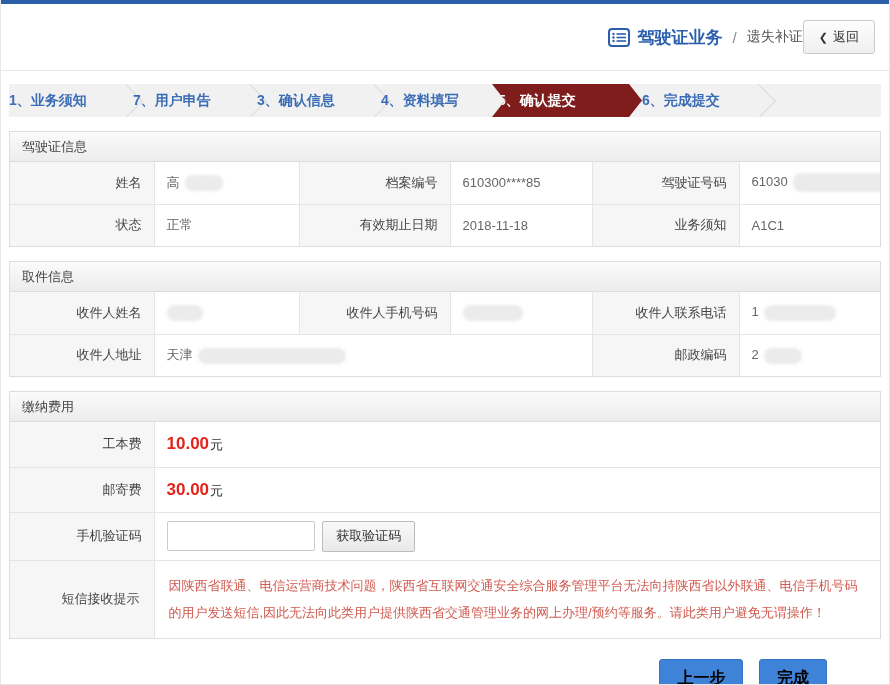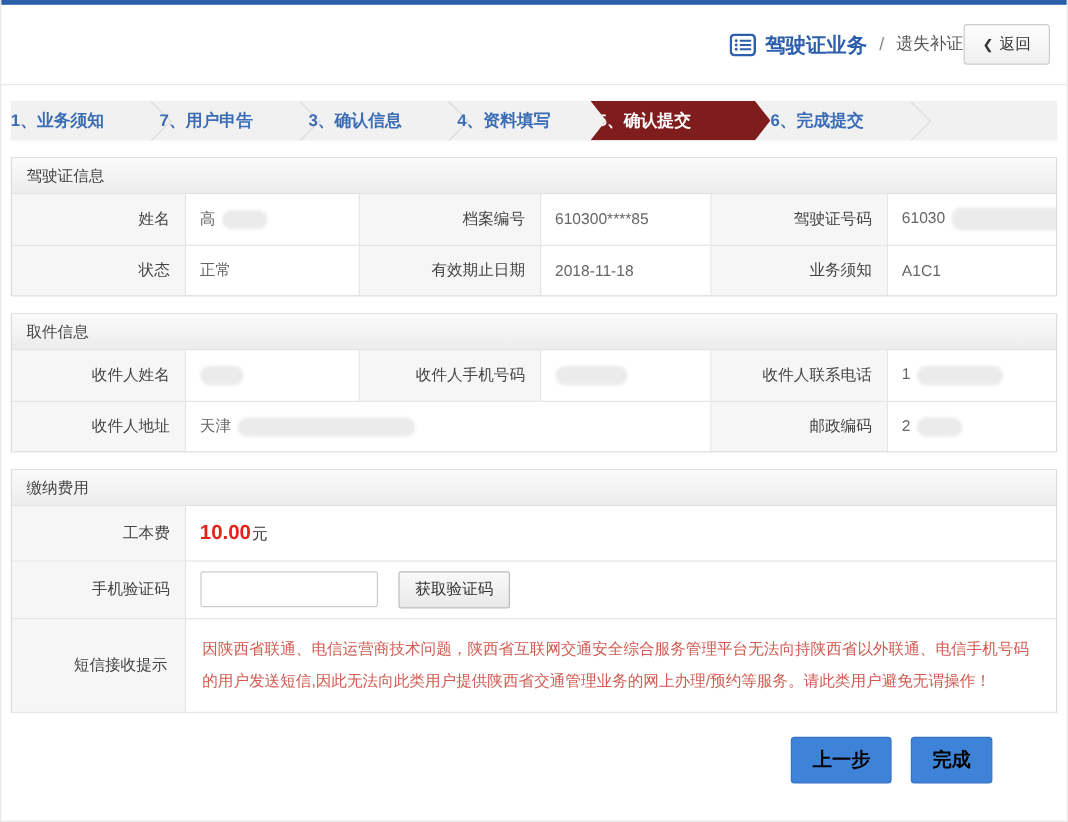--- a/index.html
+++ b/index.html
@@ -59,21 +59,21 @@
   .r-phone  { width:72px; }
   .r-addr   { width:148px; }
   .r-post   { width:38px; }
 
   
   .pay td { height:45px; }
   .fee-amount { color:#e2231a; font-size:17px; font-weight:bold; }
   .fee-unit { color:#333; font-size:13px; margin-left:1px; }
   .sms-input { width:148px; height:30px; border:1px solid #ccc; border-radius:2px;
                padding:0 6px; font-size:13px; font-family:inherit; vertical-align:middle; }
-  .code-btn { height:31px; padding:0 13px; margin-left:14px; font-size:13px; color:#333;
+  .code-btn { height:31px; padding:0 13px; margin-left:4px; font-size:13px; color:#333;
               border:1px solid #bbb; border-radius:2px; background:linear-gradient(#f9f9f9,#e9e9e9);
               cursor:pointer; vertical-align:middle; font-family:inherit; }
   td.notice-cell { height:78px; white-space:normal; padding:10px 14px; }
   .notice-text { color:#d05a50; font-size:13px; line-height:27px; max-width:706px; }
 
   
   .footer { margin-top:20px; text-align:right; padding-right:62px; }
   .btn-blue { display:inline-block; padding:8px 17px; margin-left:12px; font-size:16px; font-weight:bold;
               color:#000000; background:#3f83d8; border:1px solid #3573c4; border-radius:3px;
               cursor:pointer; font-family:inherit; }
@@ -187,20 +187,26 @@
           <col>
         </colgroup>
       <tbody>
           <tr>
         <td class="lbl">工本费</td>
         <td class="val">
           <span class="fee-amount">10.00</span><span class="fee-unit">元</span>
         </td>
       </tr>
       <tr>
+        <td class="lbl">邮寄费</td>
+        <td class="val">
+          <span class="fee-amount">30.00</span><span class="fee-unit">元</span>
+        </td>
+      </tr>
+      <tr>
         <td class="lbl" style="height:48px">手机验证码</td>
         <td class="val">
           <input class="sms-input" type="text" value="" style="">
           <button class="code-btn">获取验证码</button>
         </td>
       </tr>
       <tr>
         <td class="lbl notice-cell" style="text-align:right">短信接收提示</td>
         <td class="val notice-cell">
           <div class="notice-text">因陕西省联通、电信运营商技术问题，陕西省互联网交通安全综合服务管理平台无法向持陕西省以外联通、电信手机号码的用户发送短信,因此无法向此类用户提供陕西省交通管理业务的网上办理/预约等服务。请此类用户避免无谓操作！</div>

